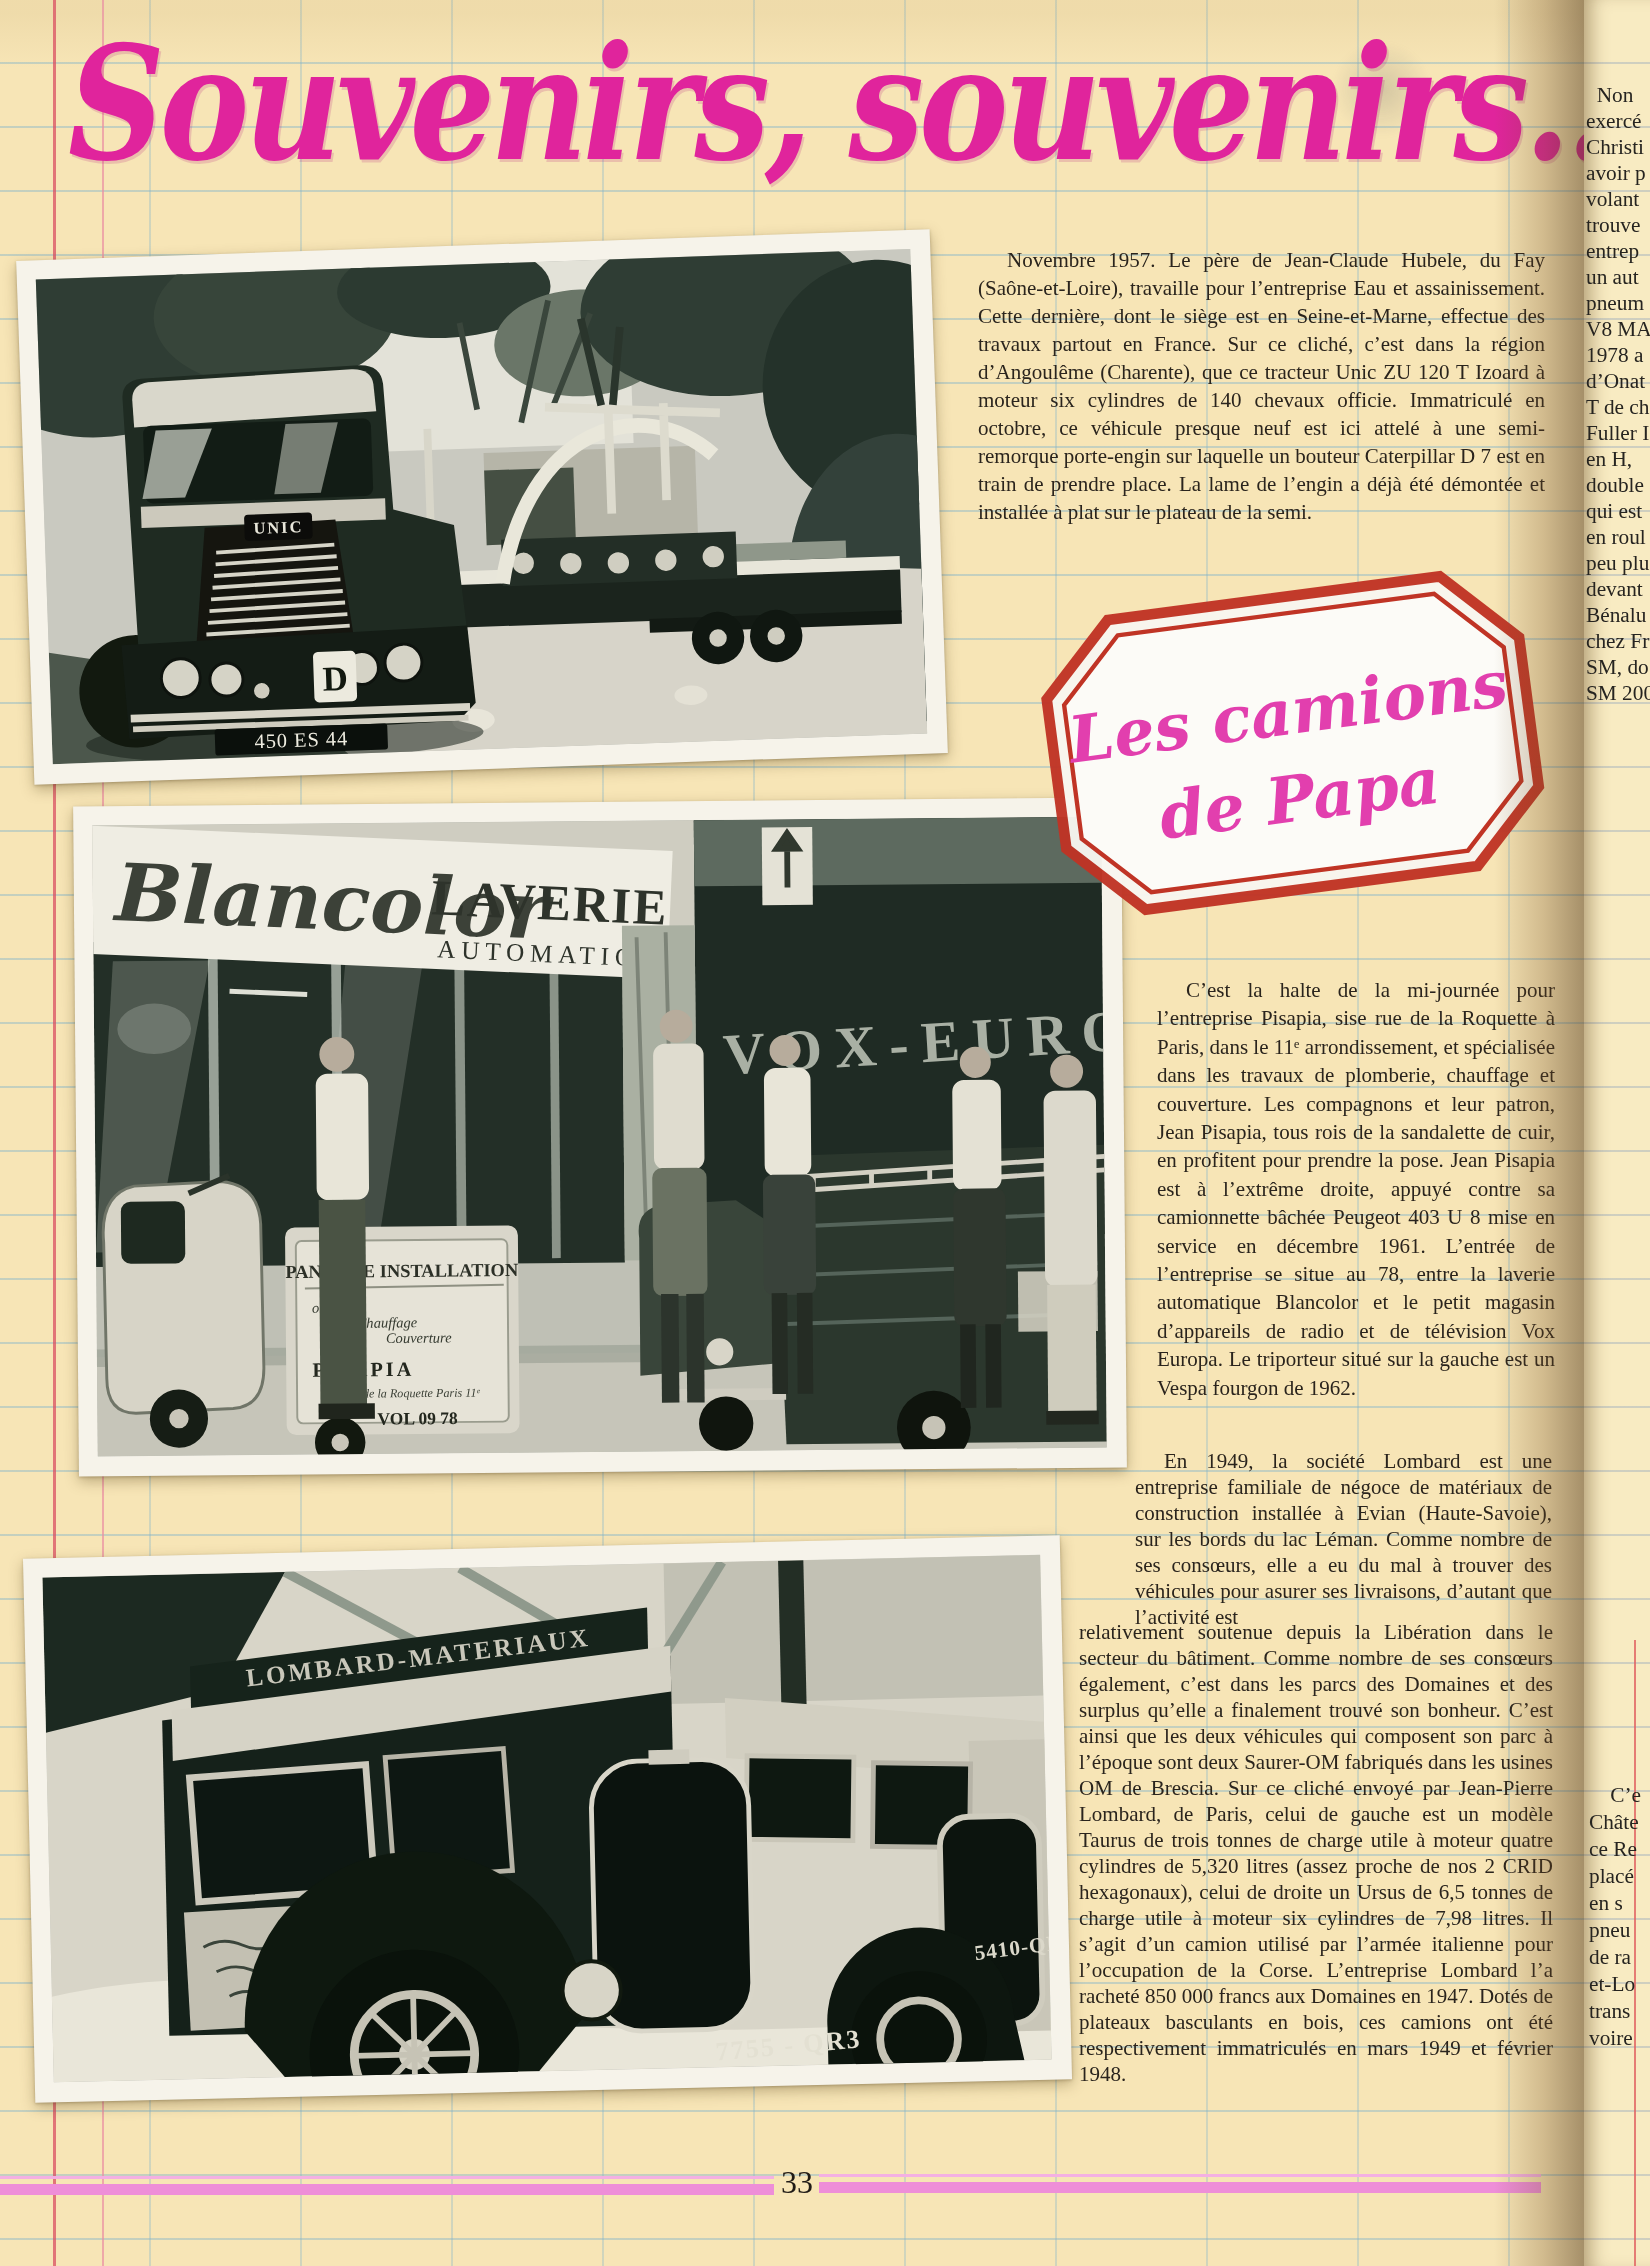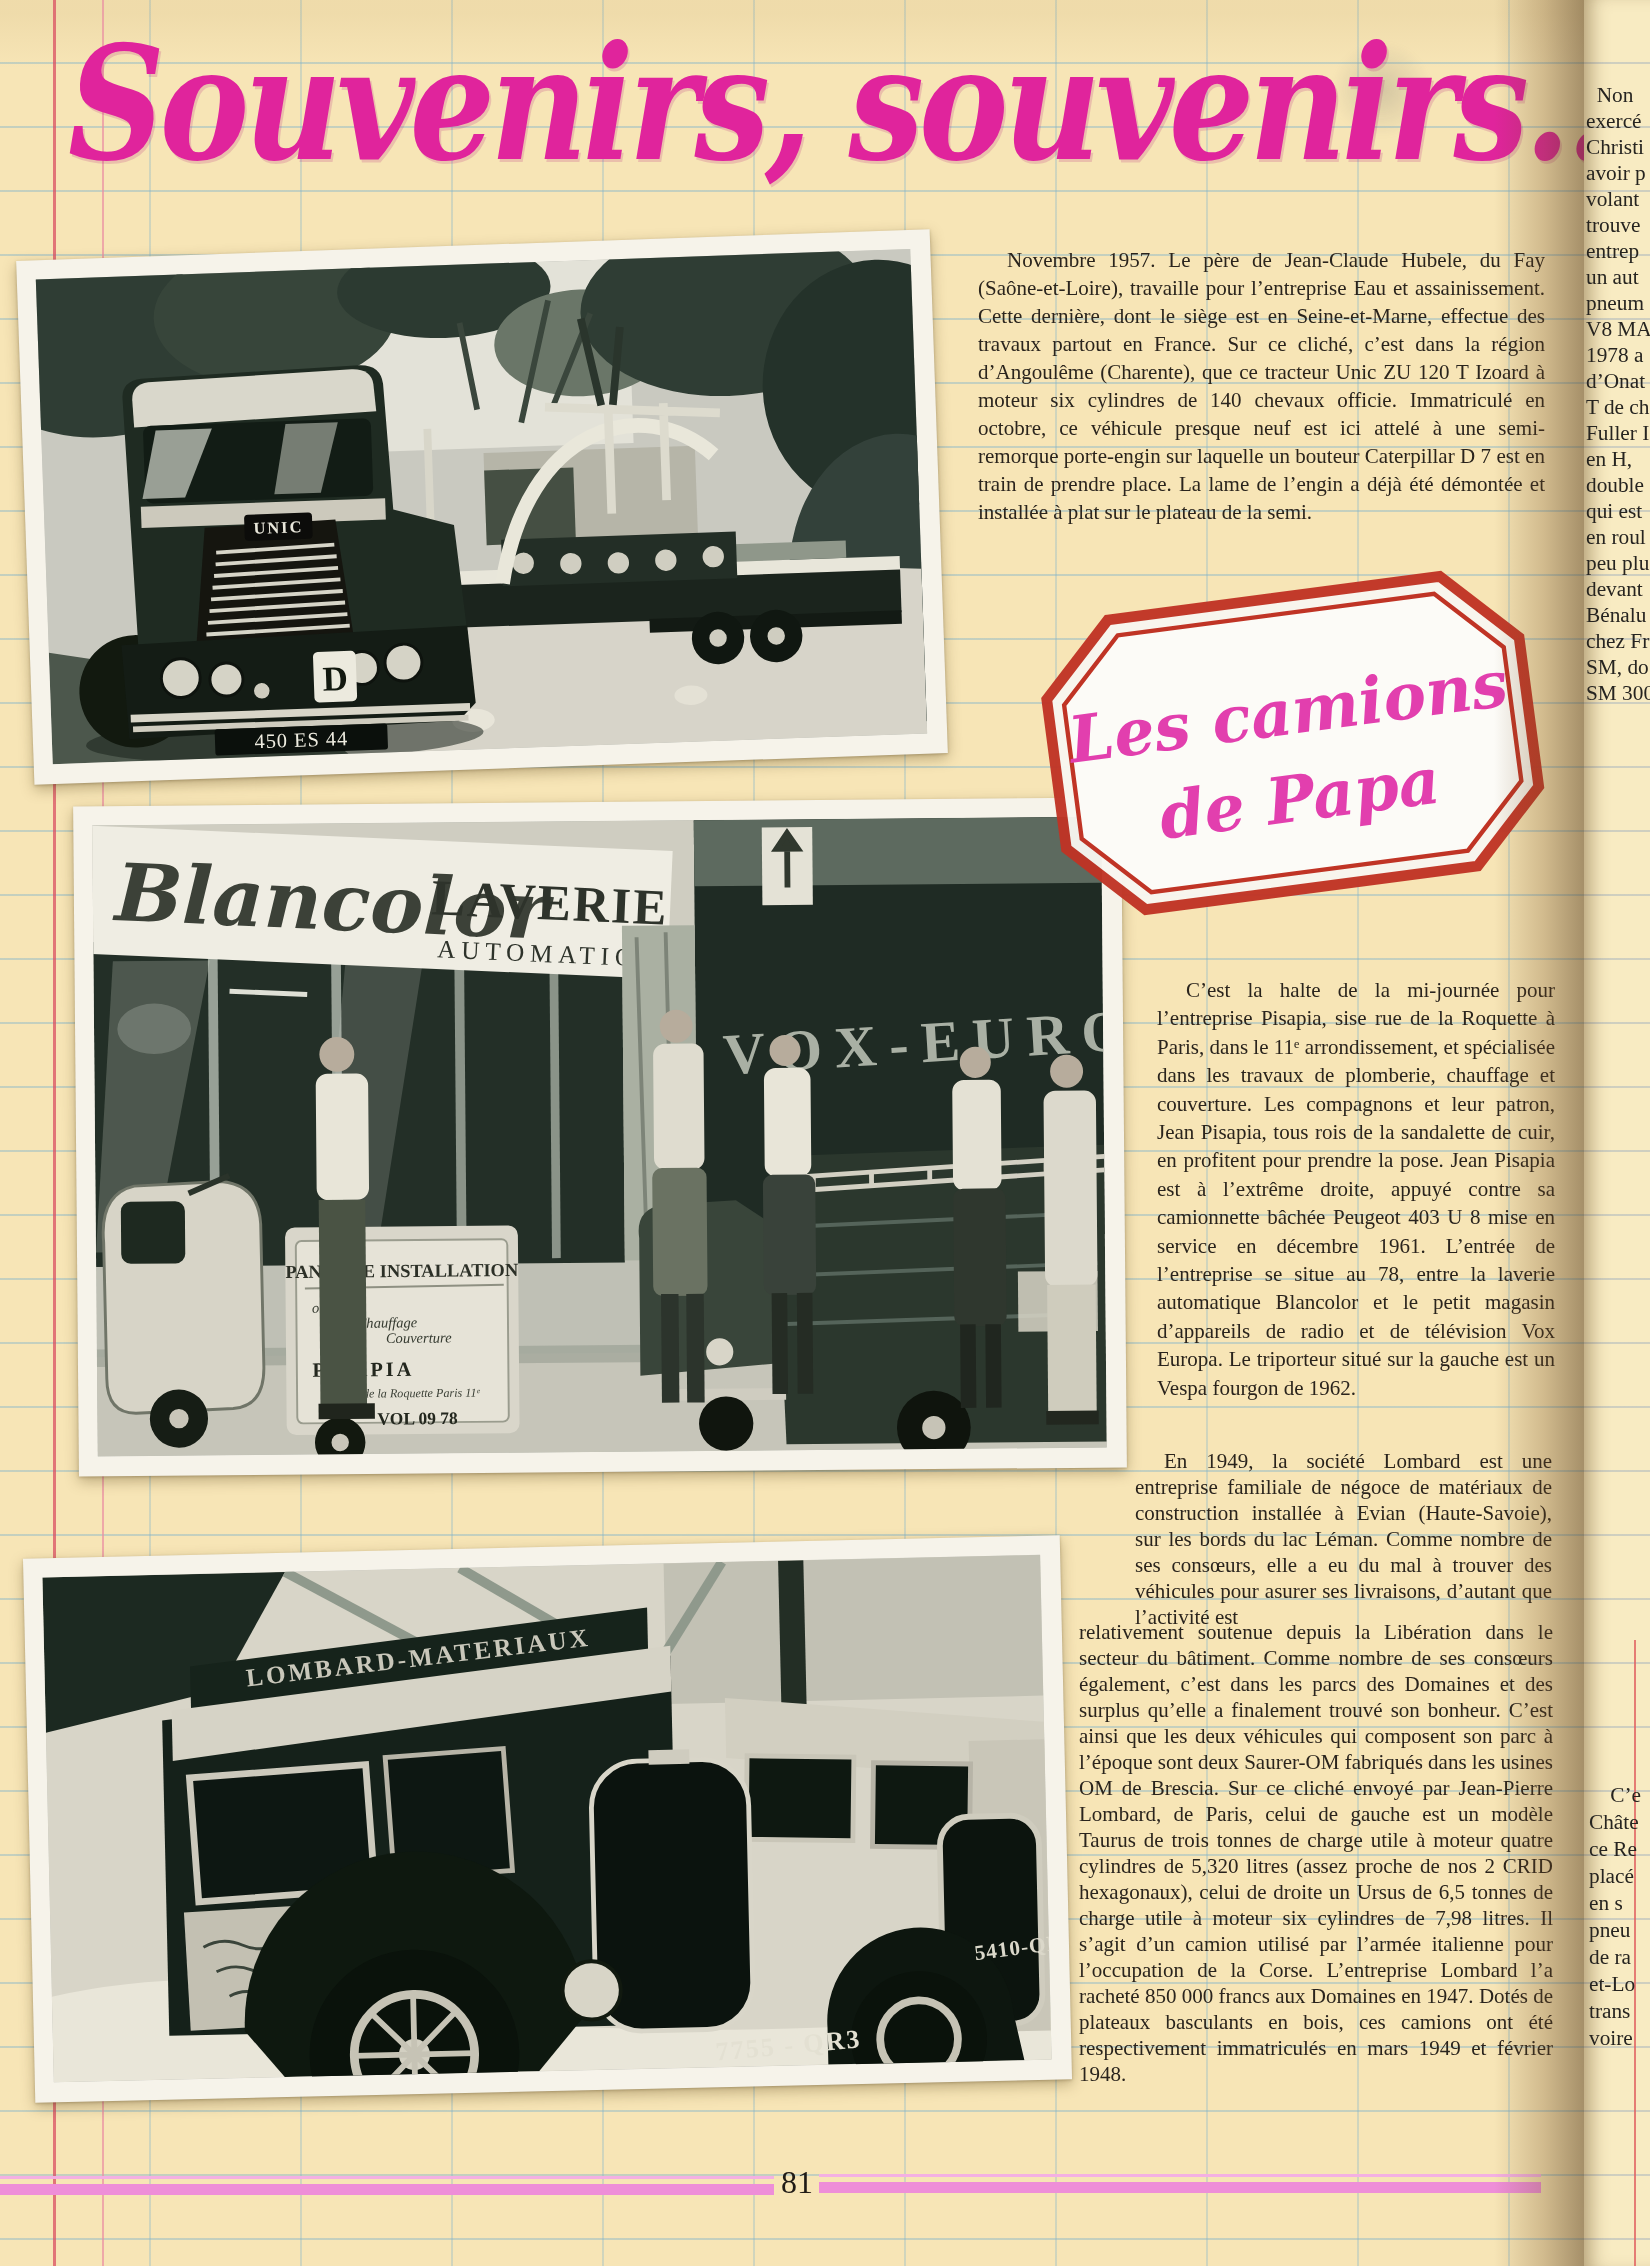--- a/index.html
+++ b/index.html
@@ -351,21 +351,21 @@
         <circle cx="556" cy="438" r="30" fill="#d8d5c7" stroke="#11190f" stroke-width="4"></circle>
         <text x="758" y="508" transform="rotate(-4 758 508)" text-anchor="middle" font-size="27" font-weight="bold" letter-spacing="2" fill="#e3e0d2">7755 - QR3</text>
       </g>
     </svg>
   </div>
 
   <div class="rule thin r-tl"></div>
   <div class="rule thick r-kl"></div>
   <div class="rule thin r-tr"></div>
   <div class="rule thick r-kr"></div>
-  <div class="page-num">81</div>
+  <div class="page-num">33</div>
 
   <div class="fold"></div>
   <div class="right-page"></div>
   <div class="np-redline"></div>
   <div class="np-col np-top">  Non
 exercé
 Christi
 avoir p
 volant
 trouve
@@ -379,21 +379,21 @@
 Fuller I
 en H,
 double
 qui est
 en roul
 peu plu
 devant
 Bénalu
 chez Fr
 SM, do
-SM 300</div>
+SM 200</div>
   <div class="np-col np-bottom">    C’e
 Châte
 ce Re
 placé
 en s
 pneu
 de ra
 et-Lo
 trans
 voire</div>

